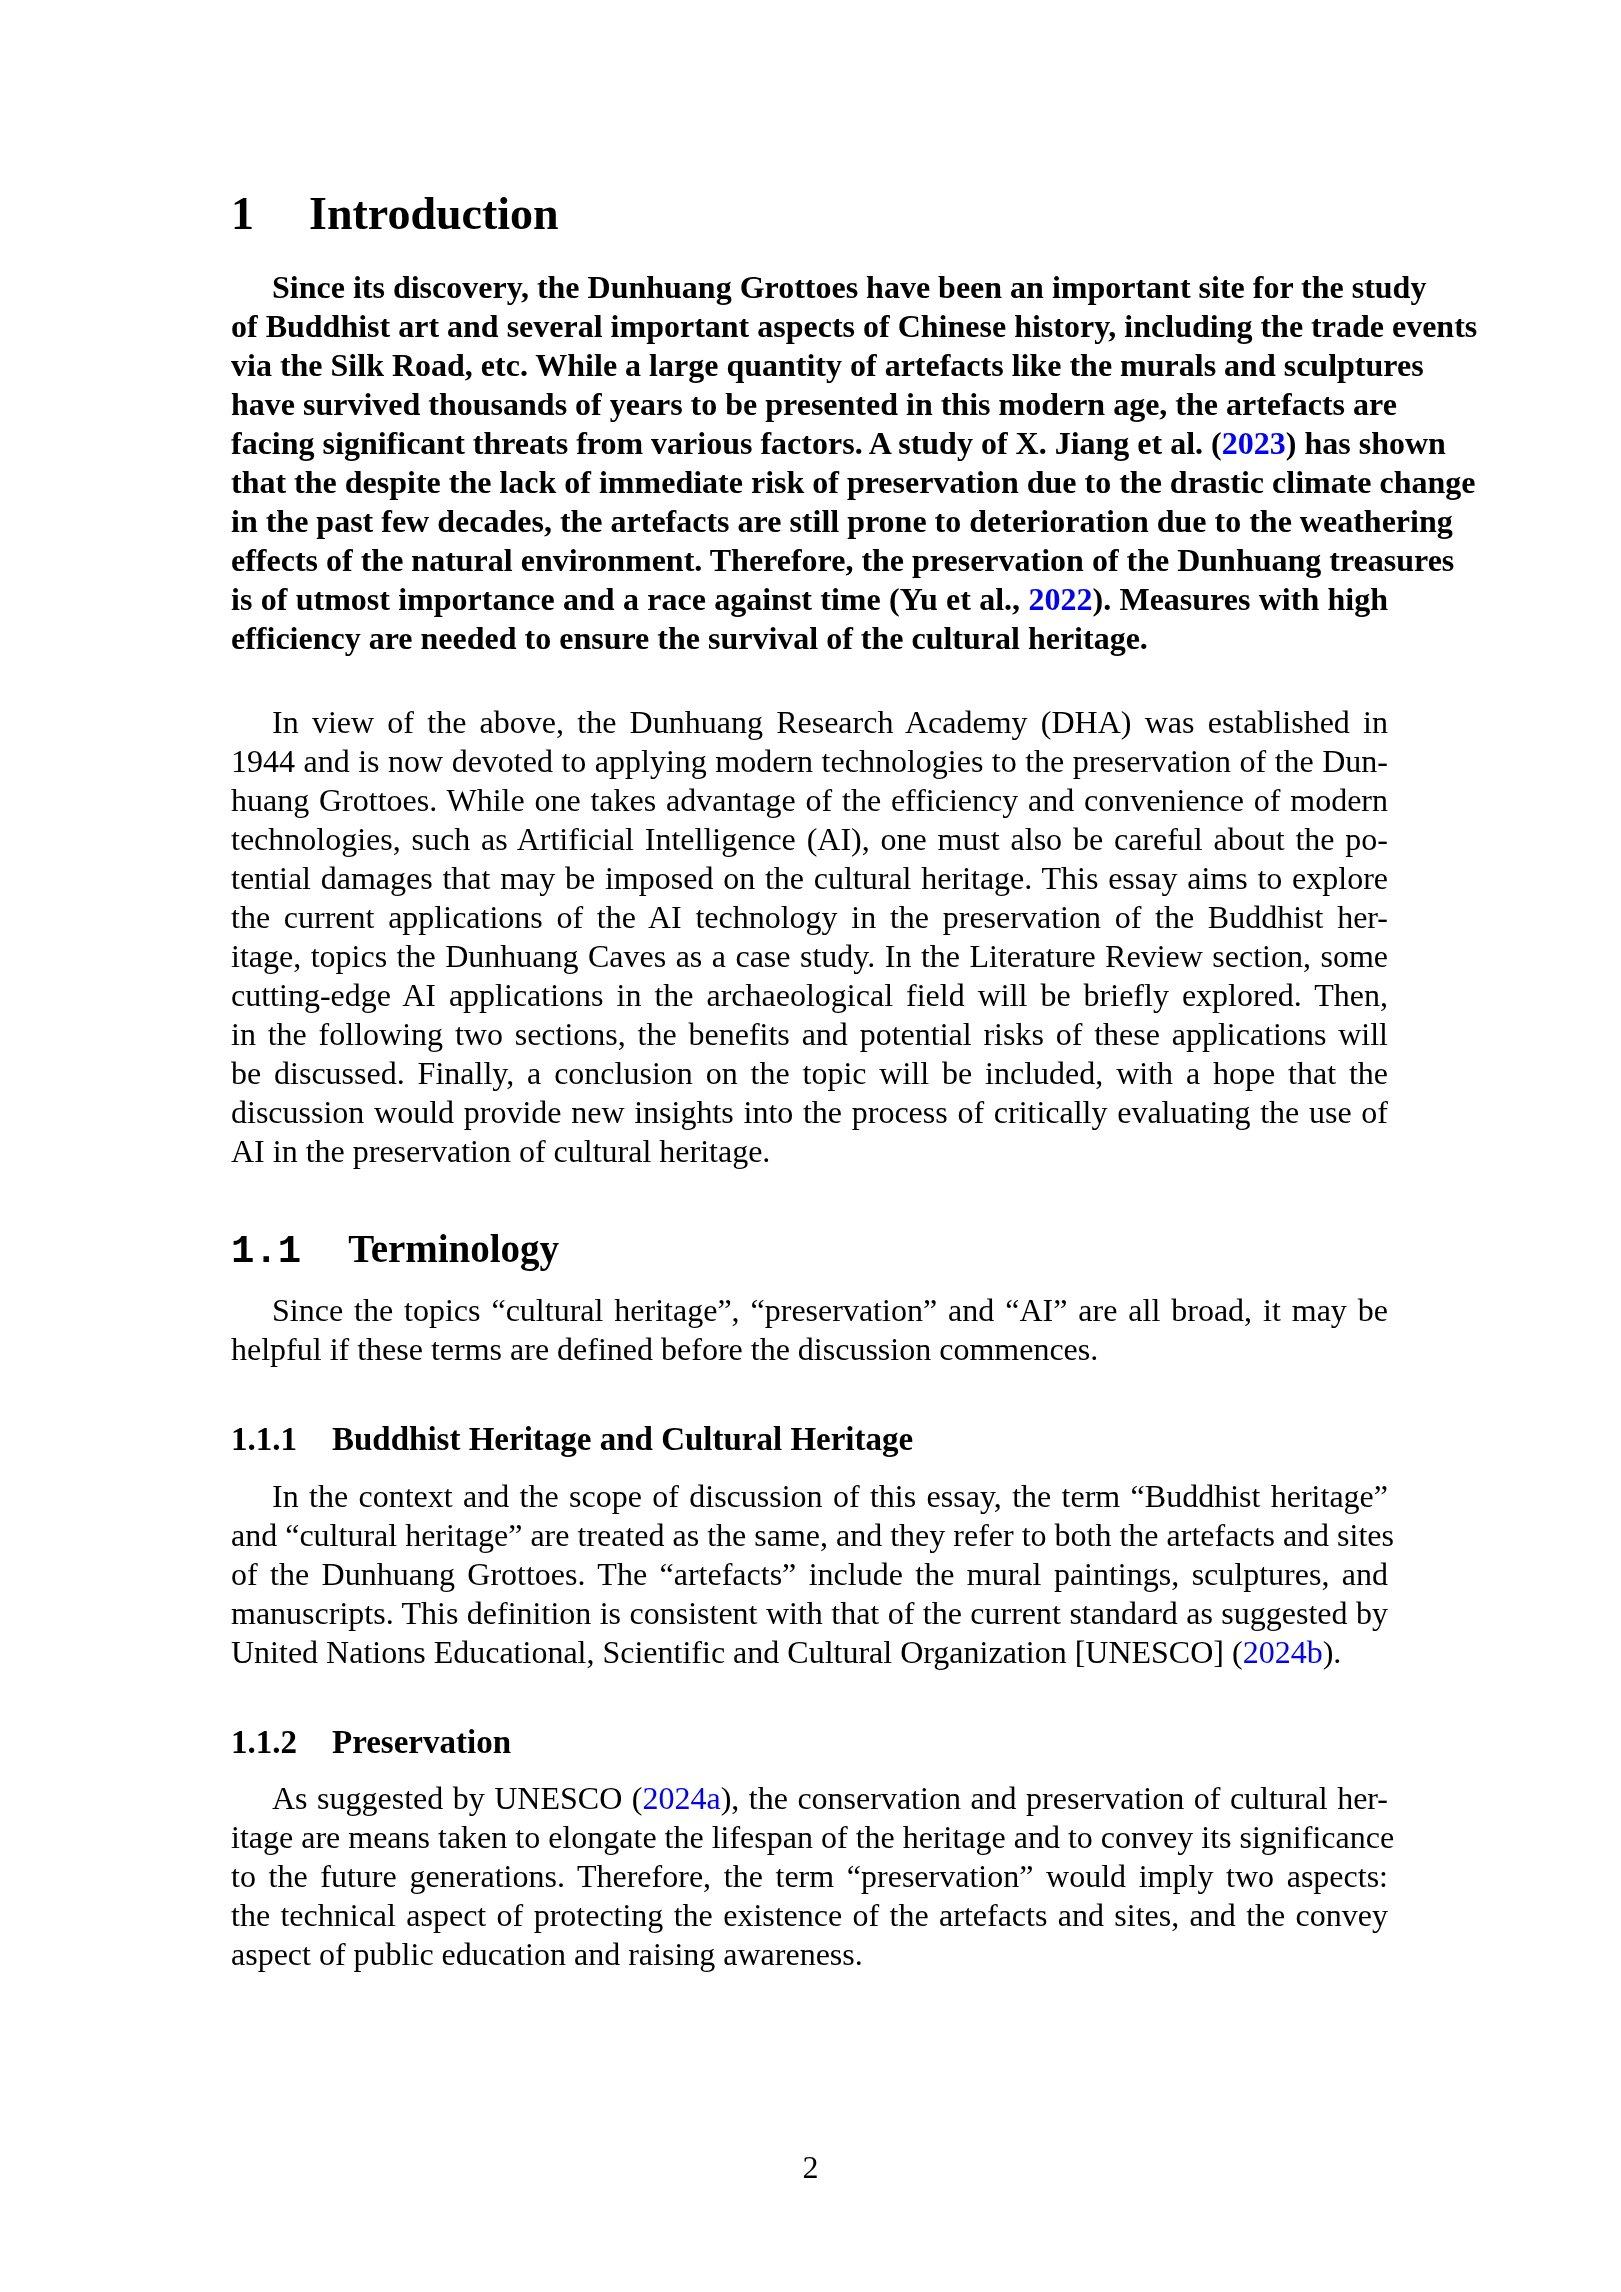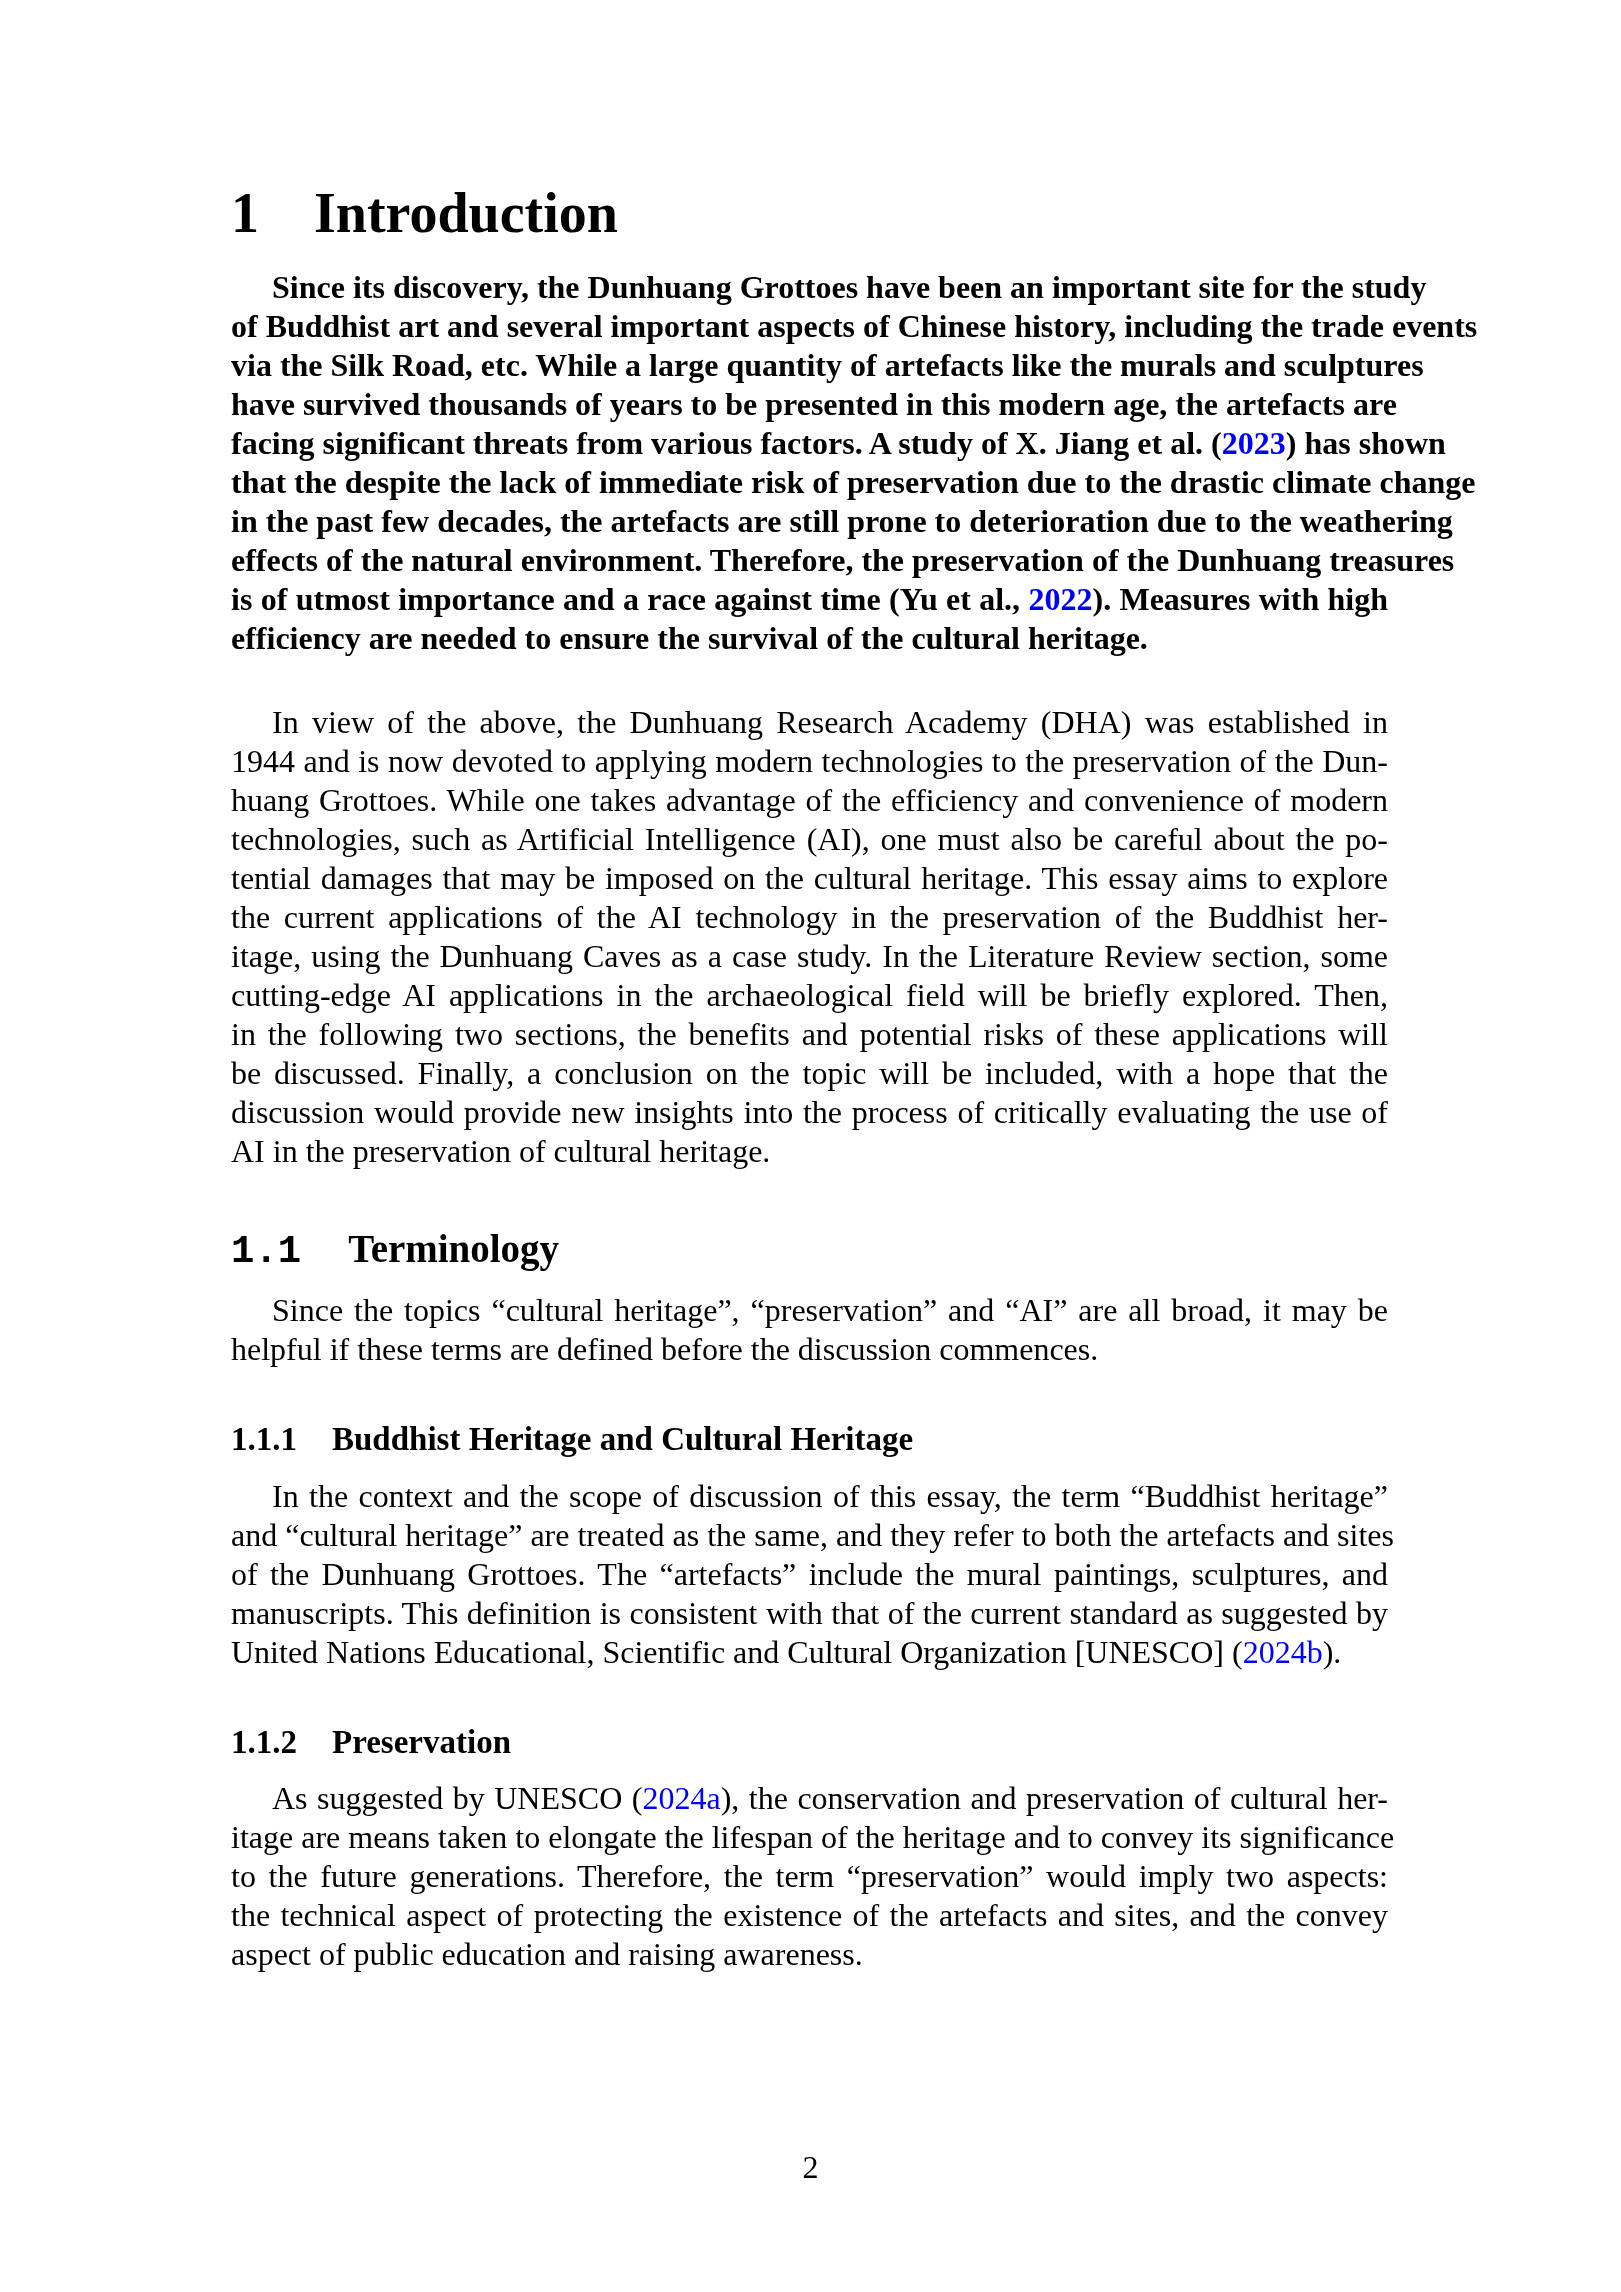--- a/index.html
+++ b/index.html
@@ -11,21 +11,21 @@
     position: relative;
     overflow: hidden;
   }
   #doc {
     position: absolute;
     left: 231px;
     top: 0;
     width: 1157px;
   }
   .sec { font-weight: bold; margin: 0; color: #000; }
-  .h1 { font-size: 56px; line-height: 55px; margin-top: 186px; }
+  .h1 { font-size: 46px; line-height: 55px; margin-top: 186px; }
   .h1 .num { margin-right: 55px; }
   .h2 { font-size: 39px; line-height: 49px; margin-top: 53px; }
   .h2 .num { margin-right: 47px; font-family: Liberation Mono, monospace; }
   .h3 { font-size: 33px; line-height: 43px; margin-top: 49px; }
   .h3 .num { margin-right: 35px; }
   .para { margin: 23.5px 0 0 0; padding: 0; }
   .h1 + .para { margin-top: 27.4px; font-weight: bold; }
   .para + .para { margin-top: 45px; }
   .h2 + .para { margin-top: 13.7px; }
   .h3 + .para { margin-top: 15.7px; }
@@ -73,21 +73,21 @@
         <span class="line"><span>is of utmost importance and a race against time (Yu et al., </span><a class="cite">2022</a><span>). Measures with high</span></span>
         <span class="line last"><span>efficiency are needed to ensure the survival of the cultural heritage.</span></span>
       </p>
       <p class="para">
         <span class="line first"><span>In view of the above, the Dunhuang Research Academy (DHA) was established in</span></span>
         <span class="line"><span>1944 and is now devoted to applying modern technologies to the preservation of the Dun-</span></span>
         <span class="line"><span>huang Grottoes. While one takes advantage of the efficiency and convenience of modern</span></span>
         <span class="line"><span>technologies, such as Artificial Intelligence (AI), one must also be careful about the po-</span></span>
         <span class="line"><span>tential damages that may be imposed on the cultural heritage. This essay aims to explore</span></span>
         <span class="line"><span>the current applications of the AI technology in the preservation of the Buddhist her-</span></span>
-        <span class="line"><span>itage, using the Dunhuang Caves as a case study. In the Literature Review section, some</span></span>
+        <span class="line"><span>itage, topics the Dunhuang Caves as a case study. In the Literature Review section, some</span></span>
         <span class="line"><span>cutting-edge AI applications in the archaeological field will be briefly explored. Then,</span></span>
         <span class="line"><span>in the following two sections, the benefits and potential risks of these applications will</span></span>
         <span class="line"><span>be discussed. Finally, a conclusion on the topic will be included, with a hope that the</span></span>
         <span class="line"><span>discussion would provide new insights into the process of critically evaluating the use of</span></span>
         <span class="line last"><span>AI in the preservation of cultural heritage.</span></span>
       </p>
       <h2 class="sec h2"><span class="num">1.1</span><span class="ttl">Terminology</span></h2>
       <p class="para">
         <span class="line first"><span>Since the topics “cultural heritage”, “preservation” and “AI” are all broad, it may be</span></span>
         <span class="line last"><span>helpful if these terms are defined before the discussion commences.</span></span>

